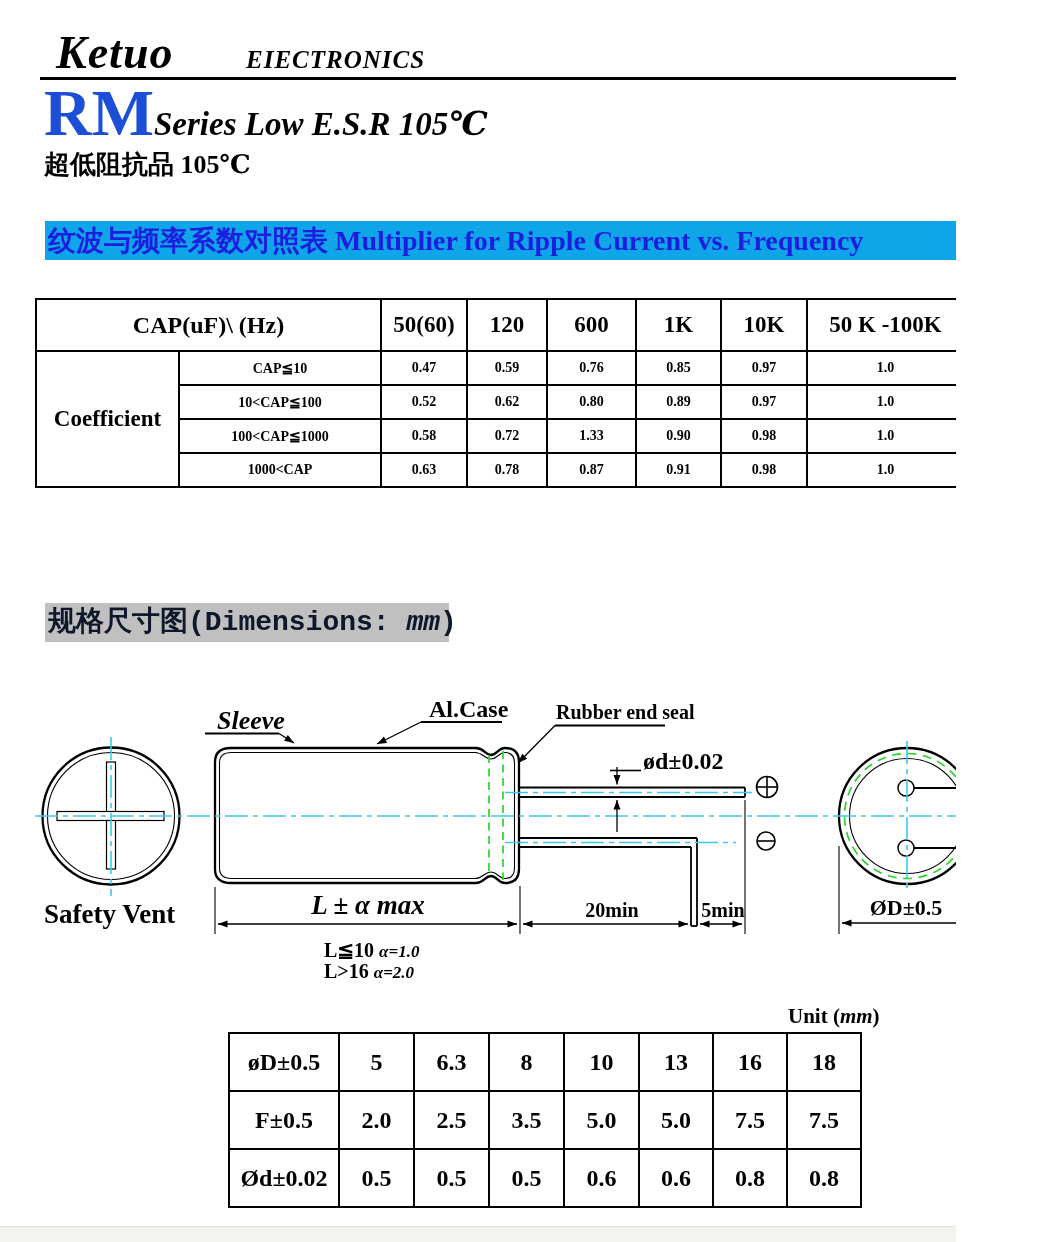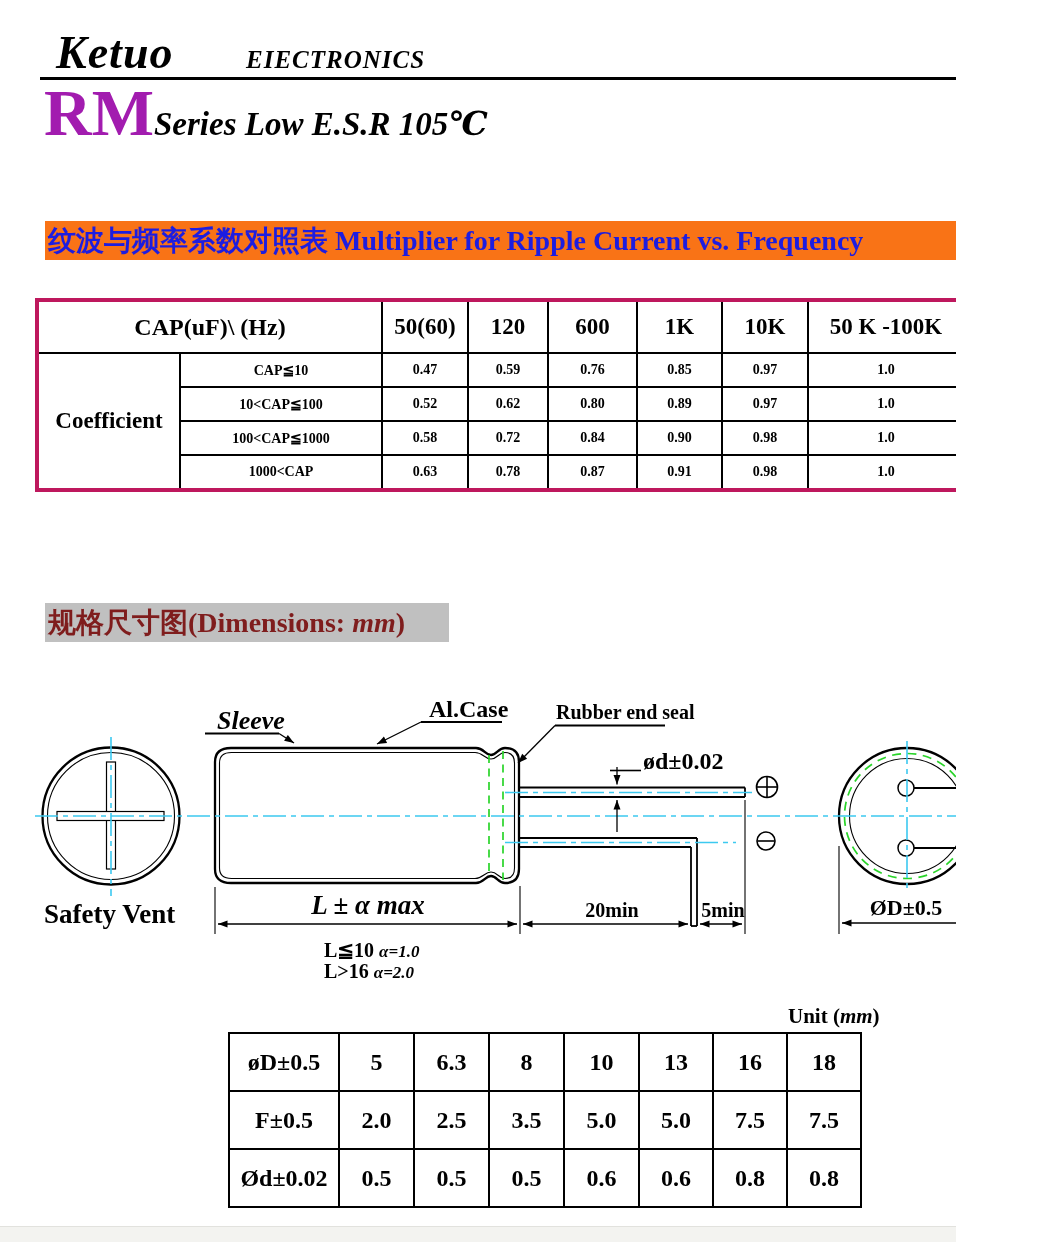--- a/index.html
+++ b/index.html
@@ -16,21 +16,21 @@
   #subtitle-cn{left:44px;top:147px;font-size:26px;font-weight:bold;}
 
   
   .sec-head{height:39px;line-height:40px;font-size:28px;font-weight:bold;padding-left:3px;white-space:nowrap;}
   #ripple-heading{left:45px;top:221px;width:913px;}
   #dim-heading{left:45px;top:603px;width:401px;}
 
   
   table{border-collapse:collapse;table-layout:fixed;}
   td{border:2px solid #000;text-align:center;vertical-align:middle;font-weight:bold;padding:0;overflow:hidden;}
-  #ripple-table{left:35px;top:298px;width:928px;border:4px solid #be185d;}
+  #ripple-table{left:35px;top:298px;width:928px;border:1px solid #be185d;}
   #ripple-table td{font-size:14px;}
   #ripple-table tr.hdr td{height:50px;font-size:23px;}
   #ripple-table tr.datarow td{height:32px;}
   #size-table{left:228px;top:1032px;width:632px;border:2px solid #000;}
   #size-table td{height:56px;font-size:24px;}
   #unit-note{left:788px;top:1004px;font-size:21px;font-weight:bold;}
   .it{font-style:italic;}
 
   
   #drawing{left:0;top:678px;}
@@ -44,24 +44,25 @@
   #bottom-strip{left:0;top:1226px;width:1052px;height:16px;background:#f3f3f0;border-top:1px solid #e2e2de;}
 </style>
 </head>
 <body>
 
 <div id="page">
 
   <span class="abs" id="brand">Ketuo</span>
   <span class="abs" id="brand-suffix">EIECTRONICS</span>
   <div class="abs" id="header-rule"></div>
-  <span class="abs" id="series-code" style="color:#a21caf;text-align:center;">RM</span>
+  <span class="abs" id="series-code" style="color:#1d4ed8;text-align:center;">RM</span>
   <span class="abs" id="series-title">Series Low E.S.R 105℃</span>
-
-  <div class="abs sec-head" id="ripple-heading" style="background:#f97316;color:#1d1de0;">纹波与频率系数对照表 Multiplier for Ripple Current vs. Frequency</div>
+  <span class="abs" id="subtitle-cn">超低阻抗品 105℃</span>
+
+  <div class="abs sec-head" id="ripple-heading" style="background:#0ea5e9;color:#1d1de0;">纹波与频率系数对照表 Multiplier for Ripple Current vs. Frequency</div>
 
   <table class="abs" id="ripple-table">
     <colgroup>
       <col style="width:143px">
         <col style="width:202px">
         <col style="width:86px">
         <col style="width:80px">
       <col style="width:89px">
         <col style="width:85px">
         <col style="width:86px">
@@ -93,38 +94,38 @@
         <td>0.62</td>
         <td>0.80</td>
         <td>0.89</td>
         <td>0.97</td>
         <td>1.0</td>
       </tr>
       <tr class="datarow">
         <td>100&lt;CAP≦1000</td>
         <td>0.58</td>
         <td>0.72</td>
-        <td>0.84</td>
+        <td>1.33</td>
         <td>0.90</td>
         <td>0.98</td>
         <td>1.0</td>
       </tr>
       <tr class="datarow">
         <td>1000&lt;CAP</td>
         <td>0.63</td>
         <td>0.78</td>
         <td>0.87</td>
         <td>0.91</td>
         <td>0.98</td>
         <td>1.0</td>
       </tr>
     </tbody>
   </table>
 
-  <div class="abs sec-head" id="dim-heading" style="background:#c0c0c0;color:#7f1d1d;">
+  <div class="abs sec-head" id="dim-heading" style="background:#c0c0c0;color:#0f172a;font-family:Liberation Mono, monospace;">
     <span>规格尺寸图(Dimensions: </span><span class="it">mm</span><span>)</span>
   </div>
 
   <svg class="abs" id="drawing" width="1052" height="340" viewBox="0 678 1052 340">
     <defs>
       <marker id="arw" markerWidth="11" markerHeight="9" refX="10" refY="4" orient="auto-start-reverse" markerUnits="userSpaceOnUse">
         <path d="M0.5,0.5 L10,4 L0.5,7.5 Z" fill="#000"></path>
       </marker>
     </defs>
 

